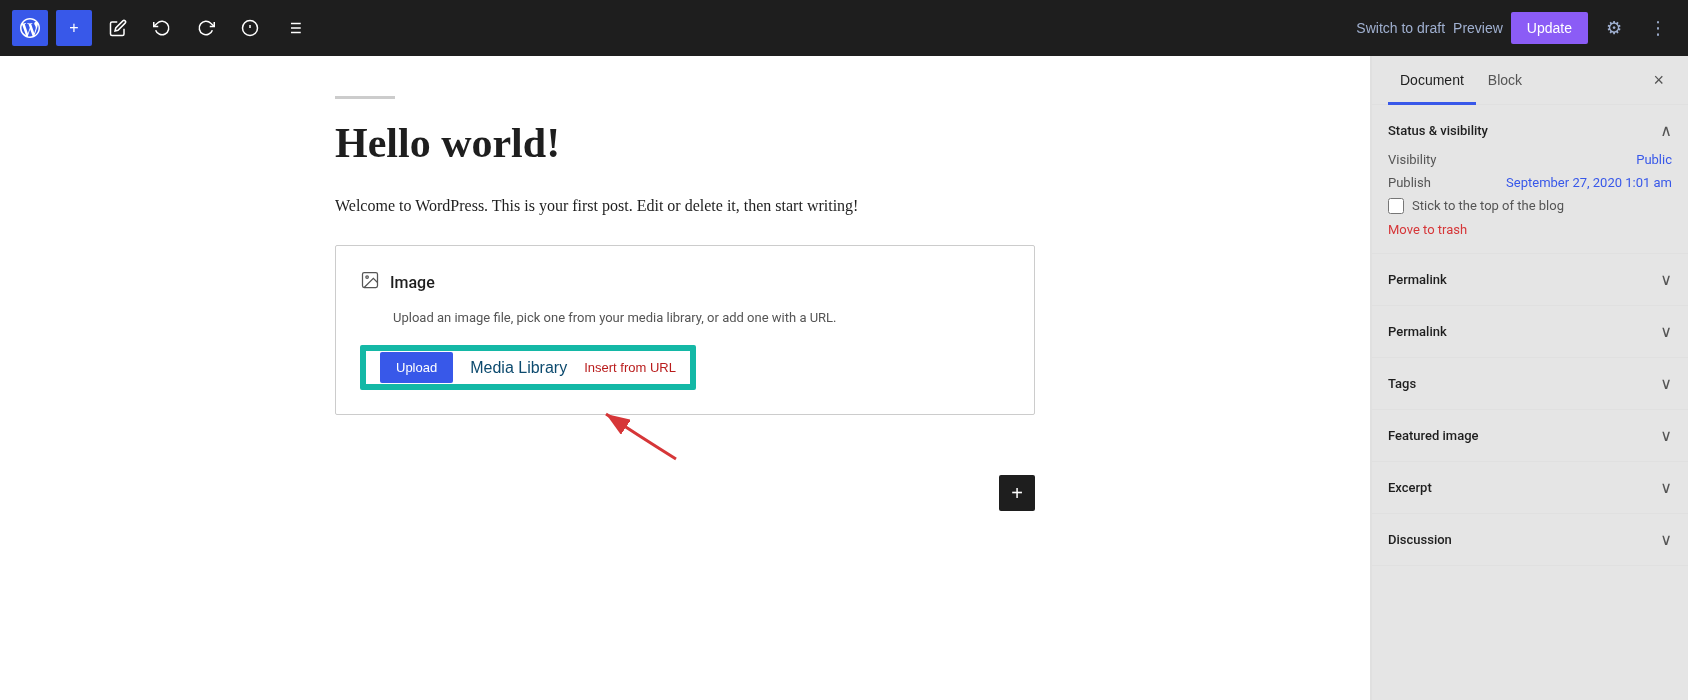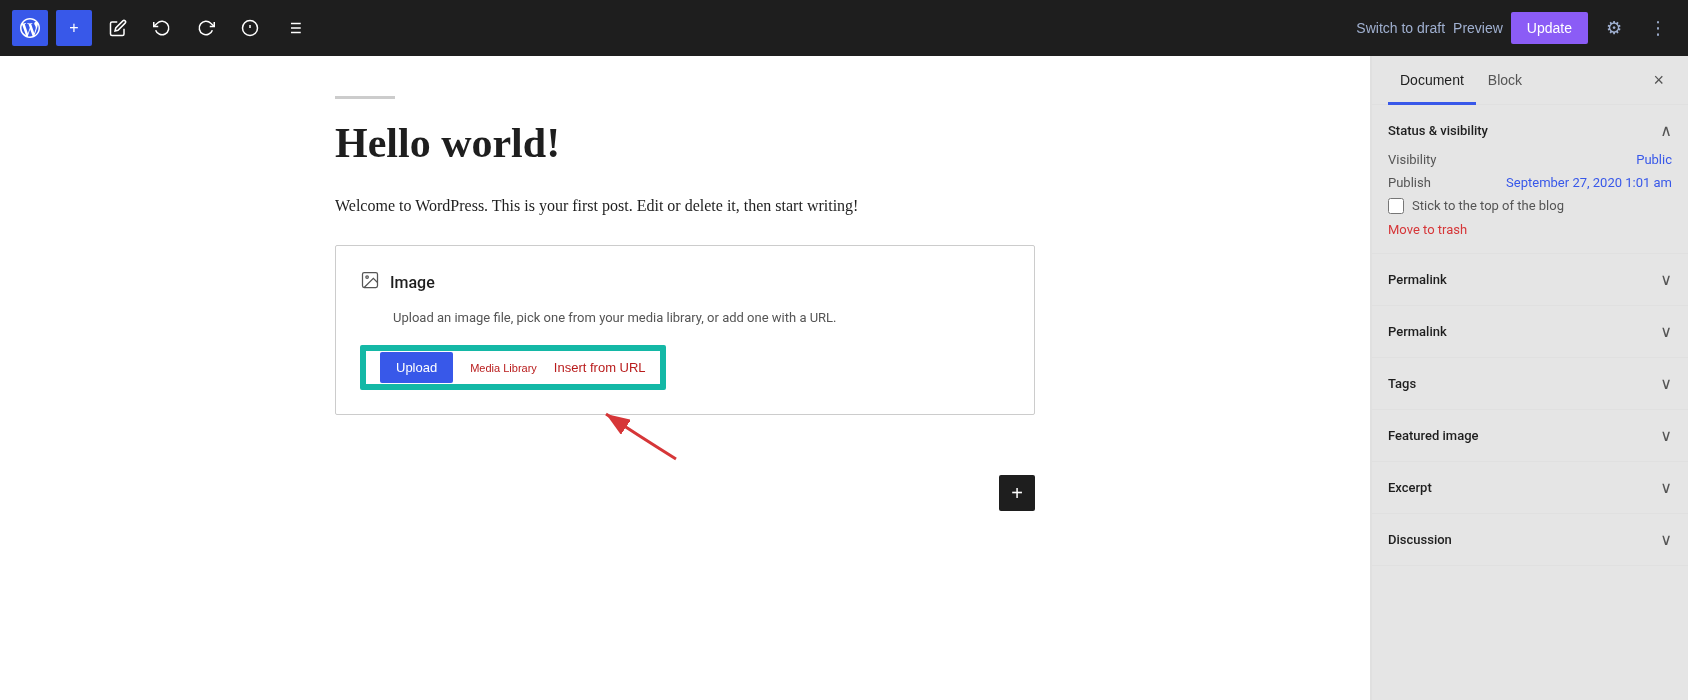--- a/index.html
+++ b/index.html
@@ -62,21 +62,21 @@
     .image-block-desc { font-size: 13px; color: #555; margin-bottom: 20px; margin-left: 33px; }
     .image-block-actions {
       display: flex; align-items: center; gap: 17px;
       border: 6px solid #14b8a6; border-radius: 2px; padding: 1px 14px;
       width: fit-content;
     }
     .upload-btn {
       background: #3858e9; color: #fff; border: none; border-radius: 2px;
       padding: 8px 16px; font-size: 13px; font-weight: 500; cursor: pointer;
     }
-    .media-library-link { color: #b91c1c; font-size: 11px; cursor: pointer; background: none; border: none; text-align: center; }
+    .media-library-link { color: #0c4a6e; font-size: 16px; cursor: pointer; background: none; border: none; text-align: center; }
     .insert-url-link { color: #b91c1c; font-size: 13px; cursor: pointer; background: none; border: none; }
 
     
     .add-block-btn {
       width: 36px; height: 36px; background: #1e1e1e; color: #fff;
       border: none; border-radius: 2px; font-size: 20px; cursor: pointer;
       display: flex; align-items: center; justify-content: center;
       margin-left: auto;
     }
 

